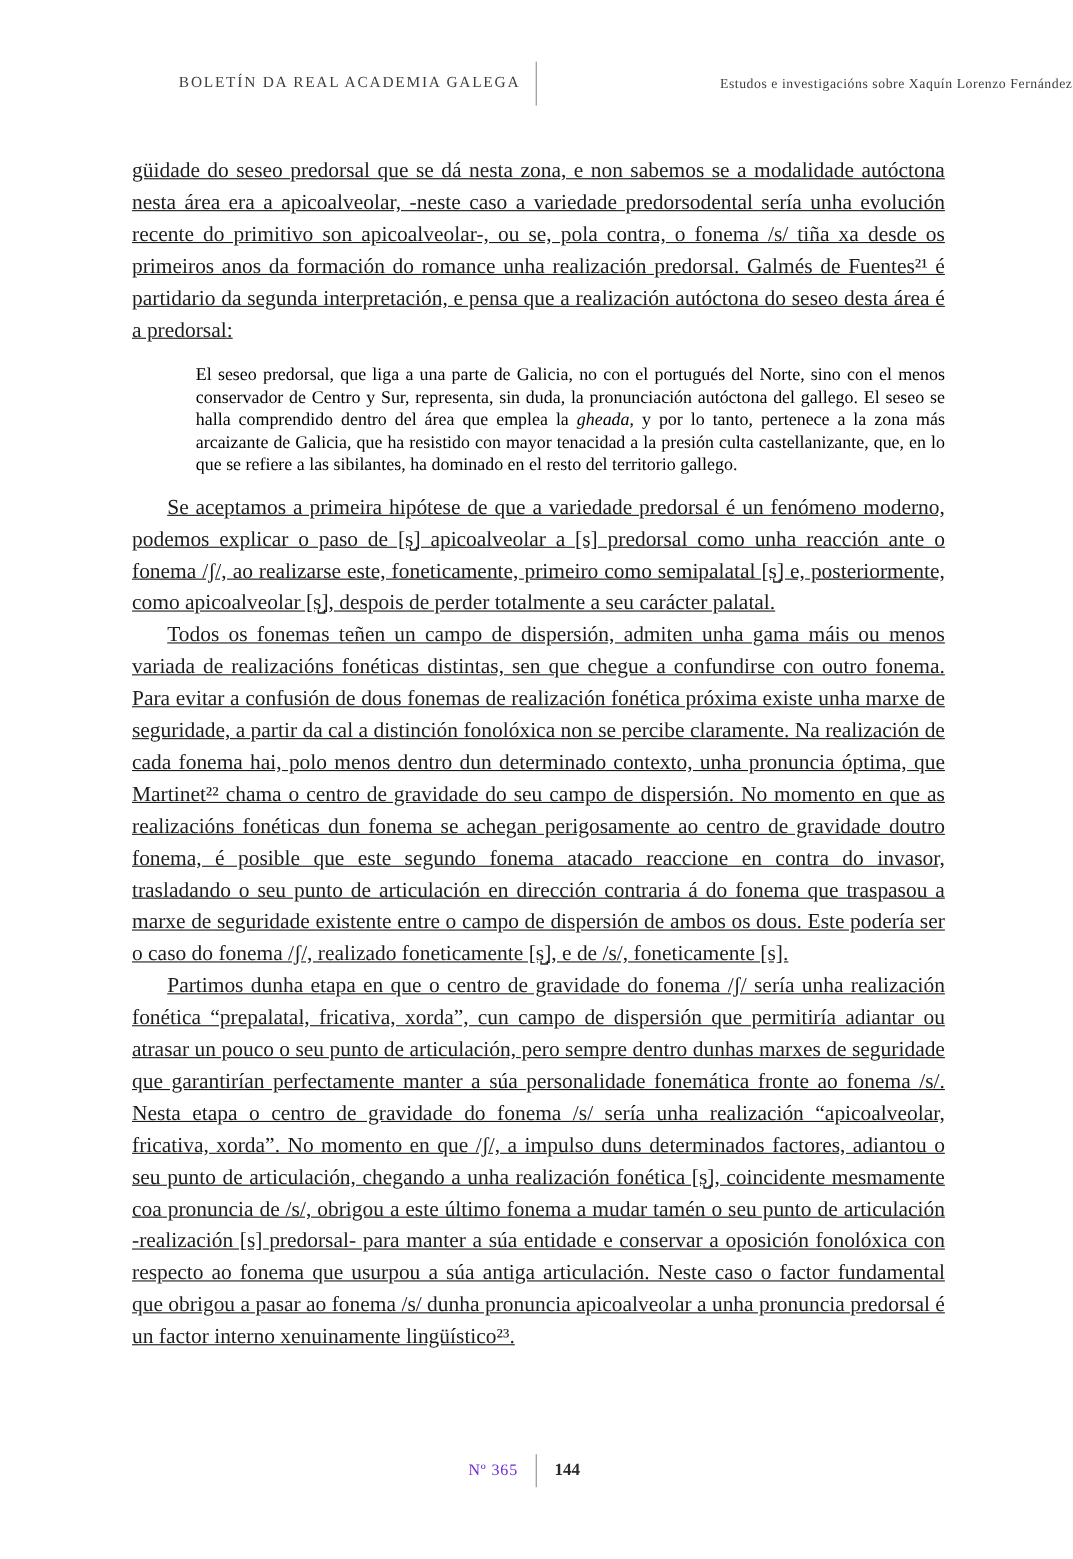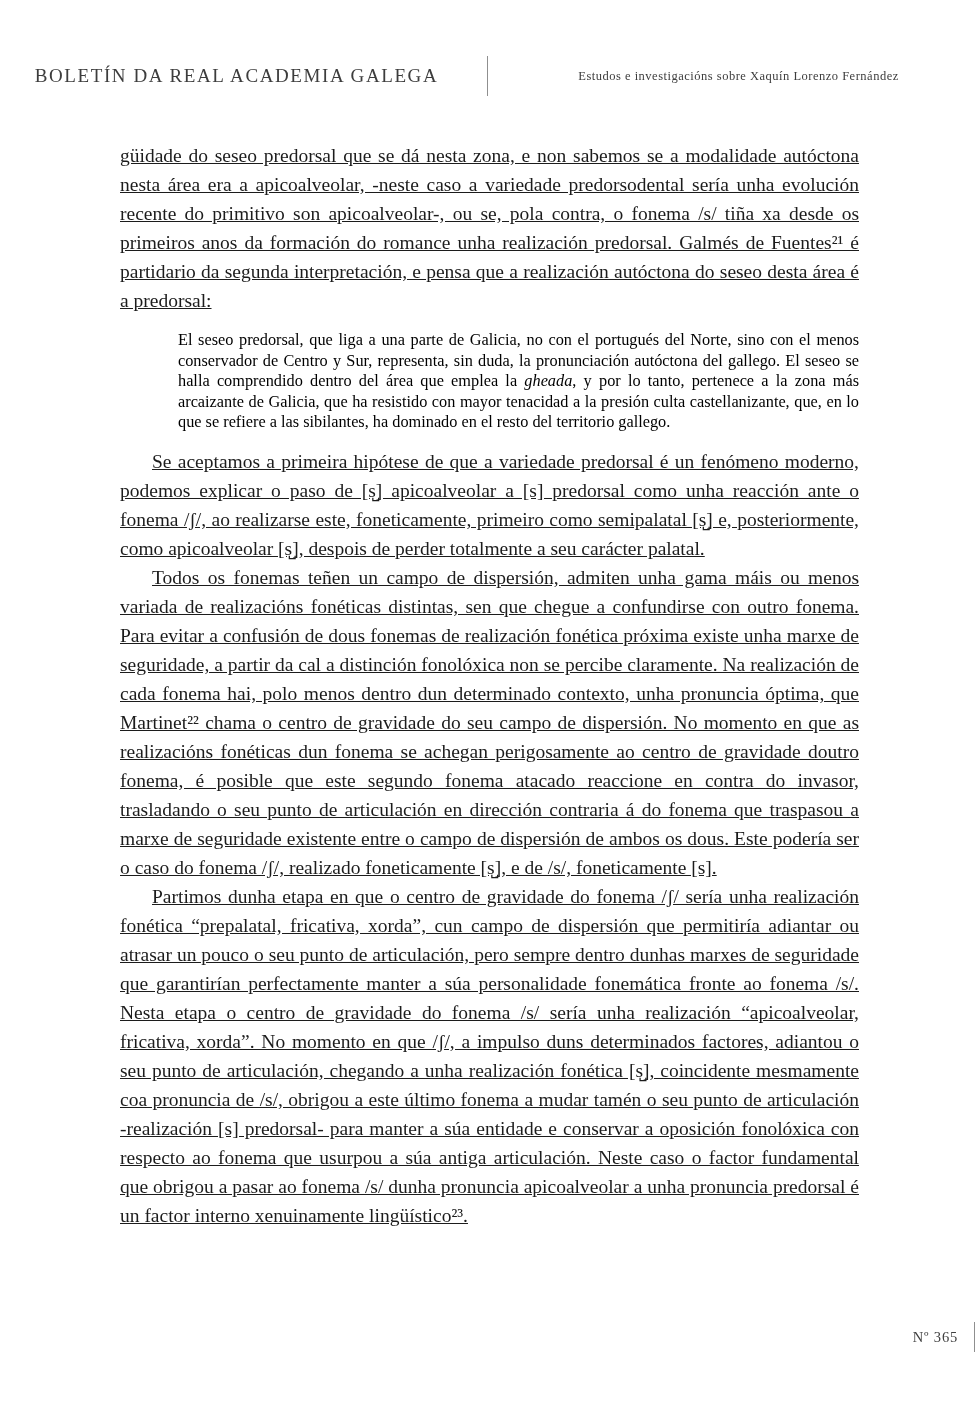--- a/index.html
+++ b/index.html
@@ -26,36 +26,36 @@
   .header {
     position: absolute;
     top: 56px;
     left: 0;
     right: 0;
     display: flex;
     align-items: center;
   }
   .header-left {
     flex: 1;
-    text-align: center;
+    text-align: right;
     padding-right: 14px;
-    font-size: 19px;
+    font-size: 14px;
     letter-spacing: 1.6px;
     color: #3d3d3d;
     white-space: nowrap;
   }
   .header-divider {
     width: 1px;
     height: 40px;
     background: #8f8f8f;
     flex: 0 0 auto;
   }
   .header-right {
     flex: 1;
-    text-align: center;
+    text-align: right;
     padding-left: 14px;
     font-size: 12.5px;
     letter-spacing: 0.5px;
     color: #3d3d3d;
     white-space: nowrap;
   }
 
   
   .content {
     position: absolute;
@@ -95,21 +95,21 @@
     right: 0;
     display: flex;
     align-items: center;
   }
   .footer-left {
     flex: 1;
     text-align: right;
     padding-right: 16px;
     font-size: 14.5px;
     letter-spacing: 0.8px;
-    color: #404040;
+    color: #6d28d9;
     white-space: nowrap;
   }
   .footer-divider {
     width: 1px;
     height: 30px;
     background: #8f8f8f;
     flex: 0 0 auto;
   }
   .footer-right {
     flex: 1;
@@ -140,15 +140,16 @@
     <p class="para">Se aceptamos a primeira hipótese de que a variedade predorsal é un fenómeno moderno, podemos explicar o paso de [s̺] apicoalveolar a [s] predorsal como unha reacción ante o fonema /ʃ/, ao realizarse este, foneticamente, primeiro como semipalatal [s̺] e, posteriormente, como apicoalveolar [s̺], despois de perder totalmente a seu carácter palatal.</p>
 
     <p class="para">Todos os fonemas teñen un campo de dispersión, admiten unha gama máis ou menos variada de realizacións fonéticas distintas, sen que chegue a confundirse con outro fonema. Para evitar a confusión de dous fonemas de realización fonética próxima existe unha marxe de seguridade, a partir da cal a distinción fonolóxica non se percibe claramente. Na realización de cada fonema hai, polo menos dentro dun determinado contexto, unha pronuncia óptima, que Martinet²² chama o centro de gravidade do seu campo de dispersión. No momento en que as realizacións fonéticas dun fonema se achegan perigosamente ao centro de gravidade doutro fonema, é posible que este segundo fonema atacado reaccione en contra do invasor, trasladando o seu punto de articulación en dirección contraria á do fonema que traspasou a marxe de seguridade existente entre o campo de dispersión de ambos os dous. Este podería ser o caso do fonema /ʃ/, realizado foneticamente [s̺], e de /s/, foneticamente [s].</p>
 
     <p class="para">Partimos dunha etapa en que o centro de gravidade do fonema /ʃ/ sería unha realización fonética “prepalatal, fricativa, xorda”, cun campo de dispersión que permitiría adiantar ou atrasar un pouco o seu punto de articulación, pero sempre dentro dunhas marxes de seguridade que garantirían perfectamente manter a súa personalidade fonemática fronte ao fonema /s/. Nesta etapa o centro de gravidade do fonema /s/ sería unha realización “apicoalveolar, fricativa, xorda”. No momento en que /ʃ/, a impulso duns determinados factores, adiantou o seu punto de articulación, chegando a unha realización fonética [s̺], coincidente mesmamente coa pronuncia de /s/, obrigou a este último fonema a mudar tamén o seu punto de articulación -realización [s] predorsal- para manter a súa entidade e conservar a oposición fonolóxica con respecto ao fonema que usurpou a súa antiga articulación. Neste caso o factor fundamental que obrigou a pasar ao fonema /s/ dunha pronuncia apicoalveolar a unha pronuncia predorsal é un factor interno xenuinamente lingüístico²³.</p>
   </main>
 
   <footer class="footer">
     <div class="footer-left">Nº 365</div>
     <div class="footer-divider"></div>
+    <div class="footer-right">144</div>
   </footer>
 
 </div>
 
 </body></html>

